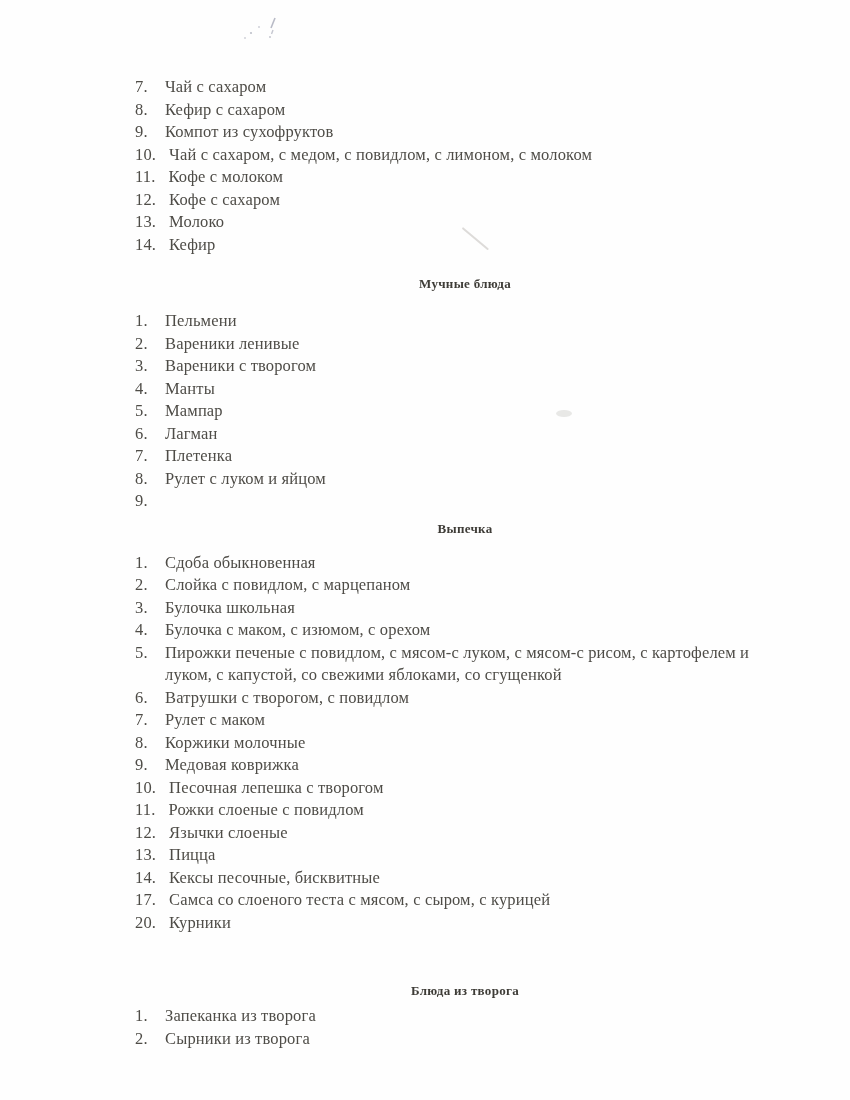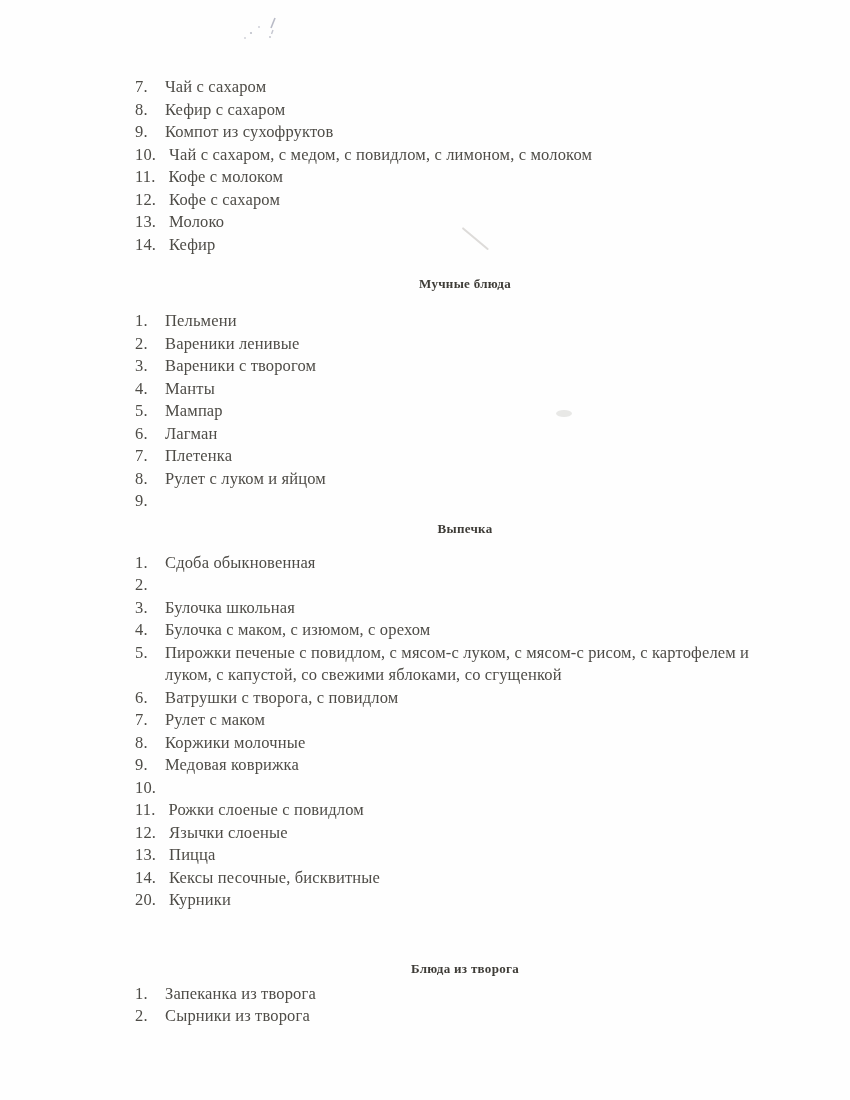--- a/index.html
+++ b/index.html
@@ -205,59 +205,61 @@
   <section class="section section-2">
     <h2>Выпечка</h2>
     <ol class="list">
   <li>
     <span class="num">1.</span>
     <span class="txt">Сдоба обыкновенная</span>
   </li>
 
   <li>
     <span class="num">2.</span>
+    <span class="txt">Слойка с повидлом, с марцепаном</span>
   </li>
 
   <li>
     <span class="num">3.</span>
     <span class="txt">Булочка школьная</span>
   </li>
 
   <li>
     <span class="num">4.</span>
     <span class="txt">Булочка с маком, с изюмом, с орехом</span>
   </li>
 
   <li>
     <span class="num">5.</span>
     <span class="txt">Пирожки печеные с повидлом, с мясом-с луком, с мясом-с рисом, с картофелем и луком, с капустой, со свежими яблоками, со сгущенкой</span>
   </li>
 
   <li>
     <span class="num">6.</span>
-    <span class="txt">Ватрушки с творога, с повидлом</span>
+    <span class="txt">Ватрушки с творогом, с повидлом</span>
   </li>
 
   <li>
     <span class="num">7.</span>
     <span class="txt">Рулет с маком</span>
   </li>
 
   <li>
     <span class="num">8.</span>
     <span class="txt">Коржики молочные</span>
   </li>
 
   <li>
     <span class="num">9.</span>
     <span class="txt">Медовая коврижка</span>
   </li>
 
   <li>
     <span class="num">10.</span>
+    <span class="txt">Песочная лепешка с творогом</span>
   </li>
 
   <li>
     <span class="num">11.</span>
     <span class="txt">Рожки слоеные с повидлом</span>
   </li>
 
   <li>
     <span class="num">12.</span>
     <span class="txt">Язычки слоеные</span>
@@ -268,20 +270,24 @@
     <span class="txt">Пицца</span>
   </li>
 
   <li>
     <span class="num">14.</span>
     <span class="txt">Кексы песочные, бисквитные</span>
   </li>
 
 
 
+  <li>
+    <span class="num">17.</span>
+    <span class="txt">Самса со слоеного теста с мясом, с сыром, с курицей</span>
+  </li>
 
   <li>
     <span class="num">20.</span>
     <span class="txt">Курники</span>
   </li>
 </ol>
   </section>
 
   <section class="section section-3">
     <h2>Блюда из творога</h2>

